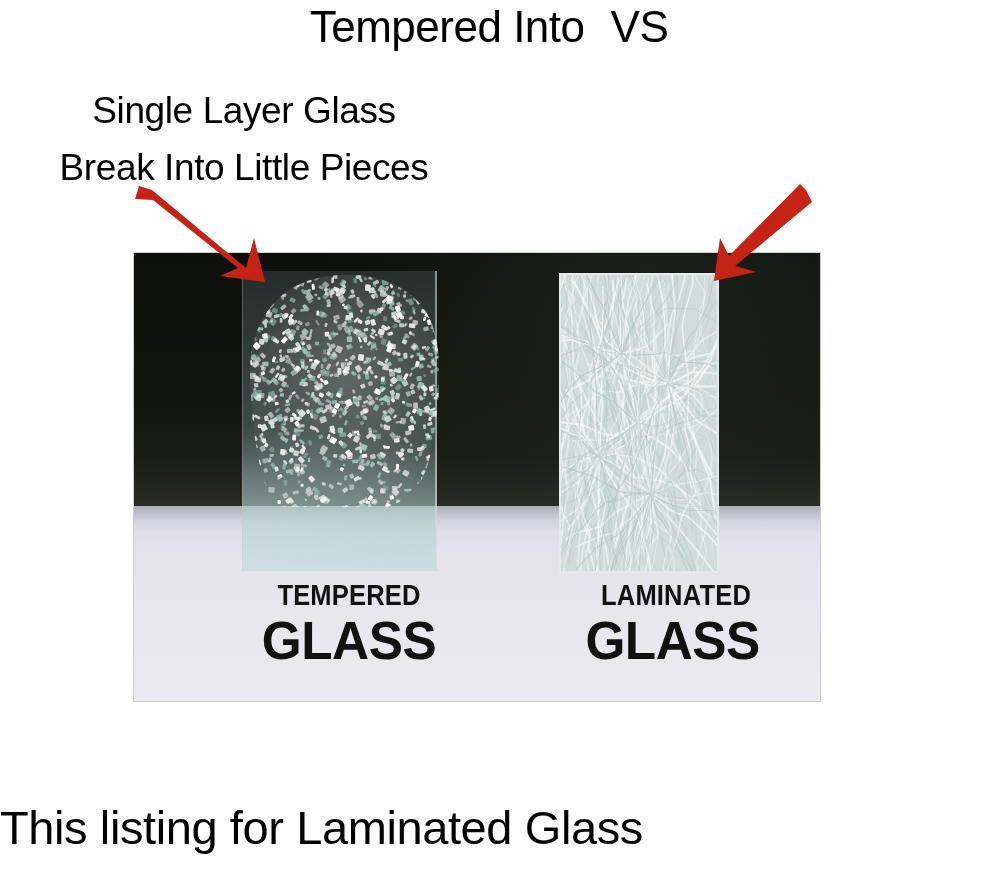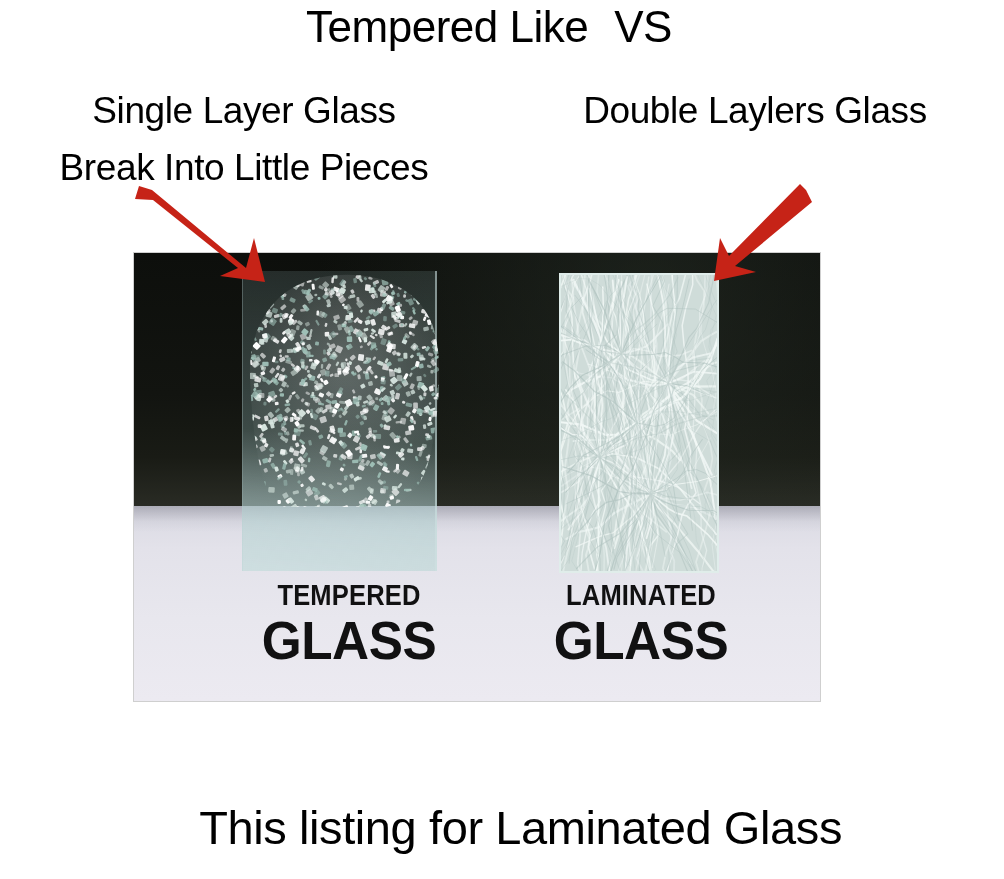--- a/index.html
+++ b/index.html
@@ -153,53 +153,51 @@
   }
   .photo-label .big {
     display: block;
     font-size: 54px;
     font-weight: 700;
     letter-spacing: -0.5px;
     margin-top: 3px;
     transform: scaleX(0.95);
   }
   .photo-label.tempered  { left: 90px;  top: 328px; width: 250px; }
-  .photo-label.laminated { left: 382px; top: 328px; width: 250px; }
+  .photo-label.laminated { left: 382px; top: 328px; width: 250px; text-align: right; }
 
   
   .footer-caption {
     position: absolute;
     left: 0;
     top: 800px;
     width: 820px;
-    text-align: right;
+    text-align: left;
     font-size: 47px;
     font-weight: 400;
     letter-spacing: -0.4px;
     white-space: nowrap;
-    margin-left: 22px;
   }
 </style>
 </head>
 <body>
 
 <div class="headline">
-  <span>Tempered Like</span>
+  <span>Tempered Into</span>
   <span class="gap-sm"></span>
   <span>VS</span>
   <span class="gap-md"></span>
 </div>
 
 <div class="sub-col left">
   <div class="line">Single Layer Glass</div>
   <div class="line">Break Into Little Pieces</div>
 </div>
 
 <div class="sub-col right">
-  <div class="line">Double Laylers Glass</div>
 </div>
 
 <div class="photo">
   <div class="photo-dark"></div>
   <div class="photo-floor"></div>
   <div class="floor-shadow"></div>
 
   <div class="pane-tempered">
     <div class="sheet"></div>
     <svg class="frag-field" viewBox="0 0 210 250" preserveAspectRatio="none">

